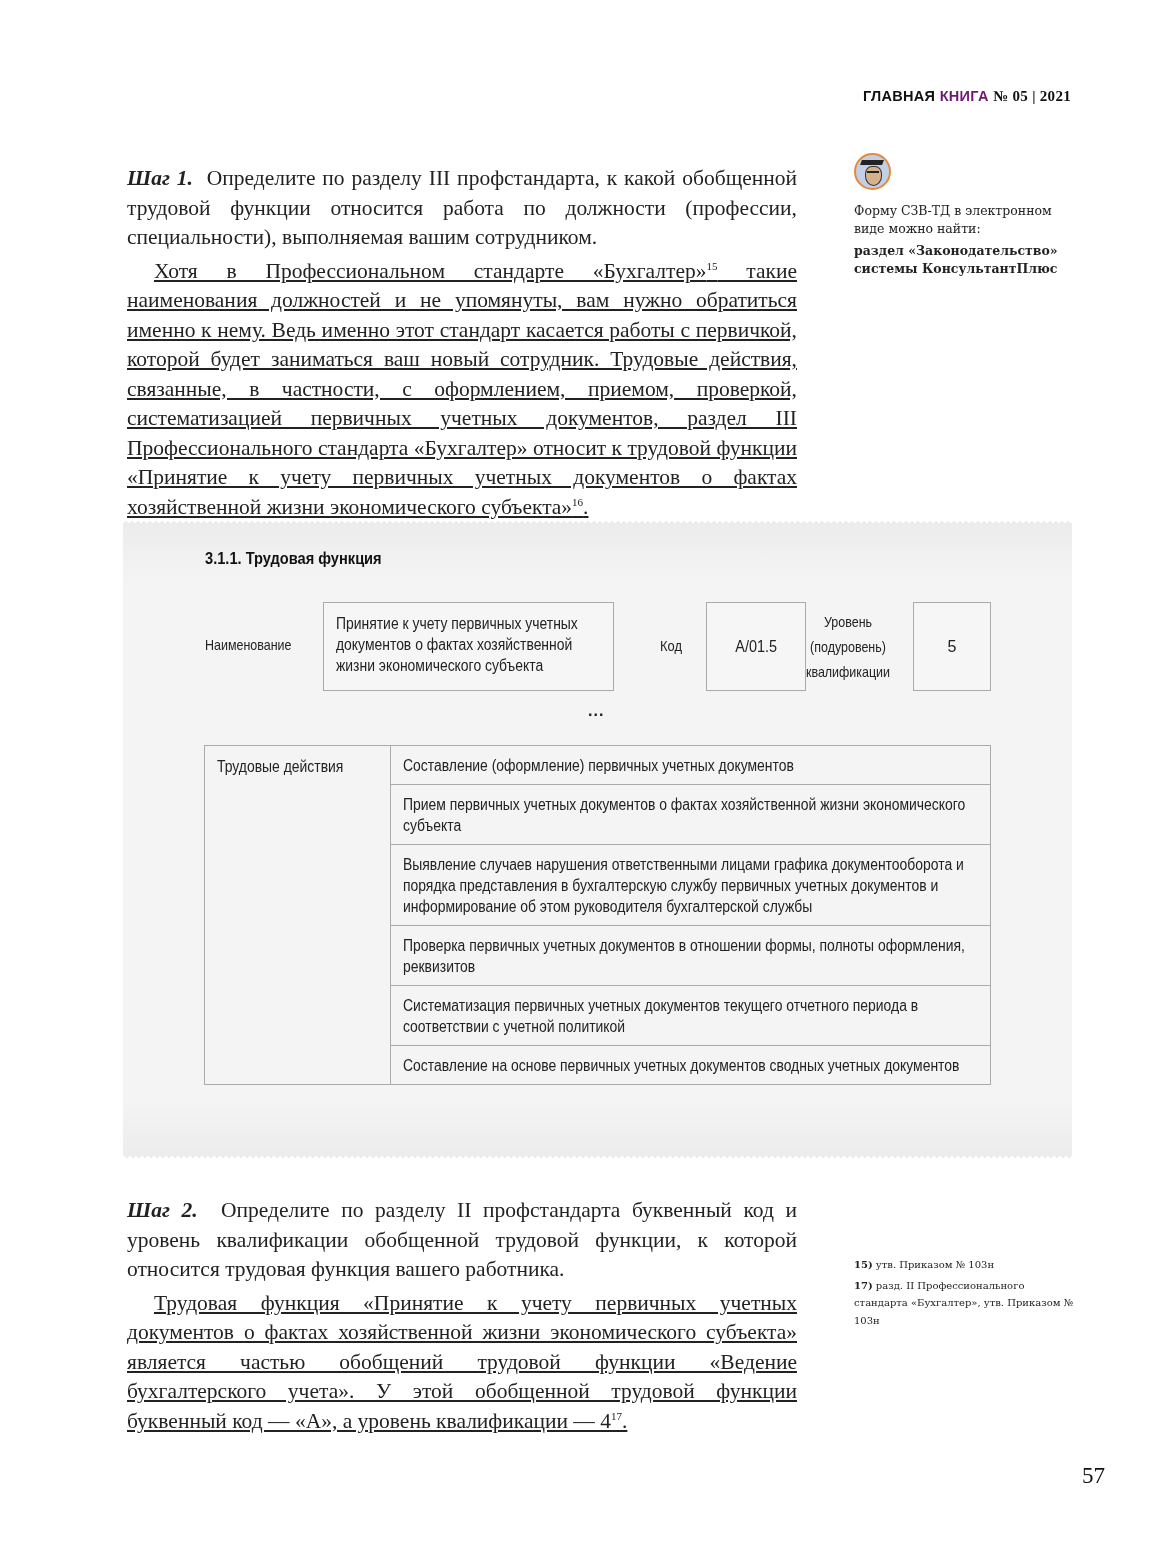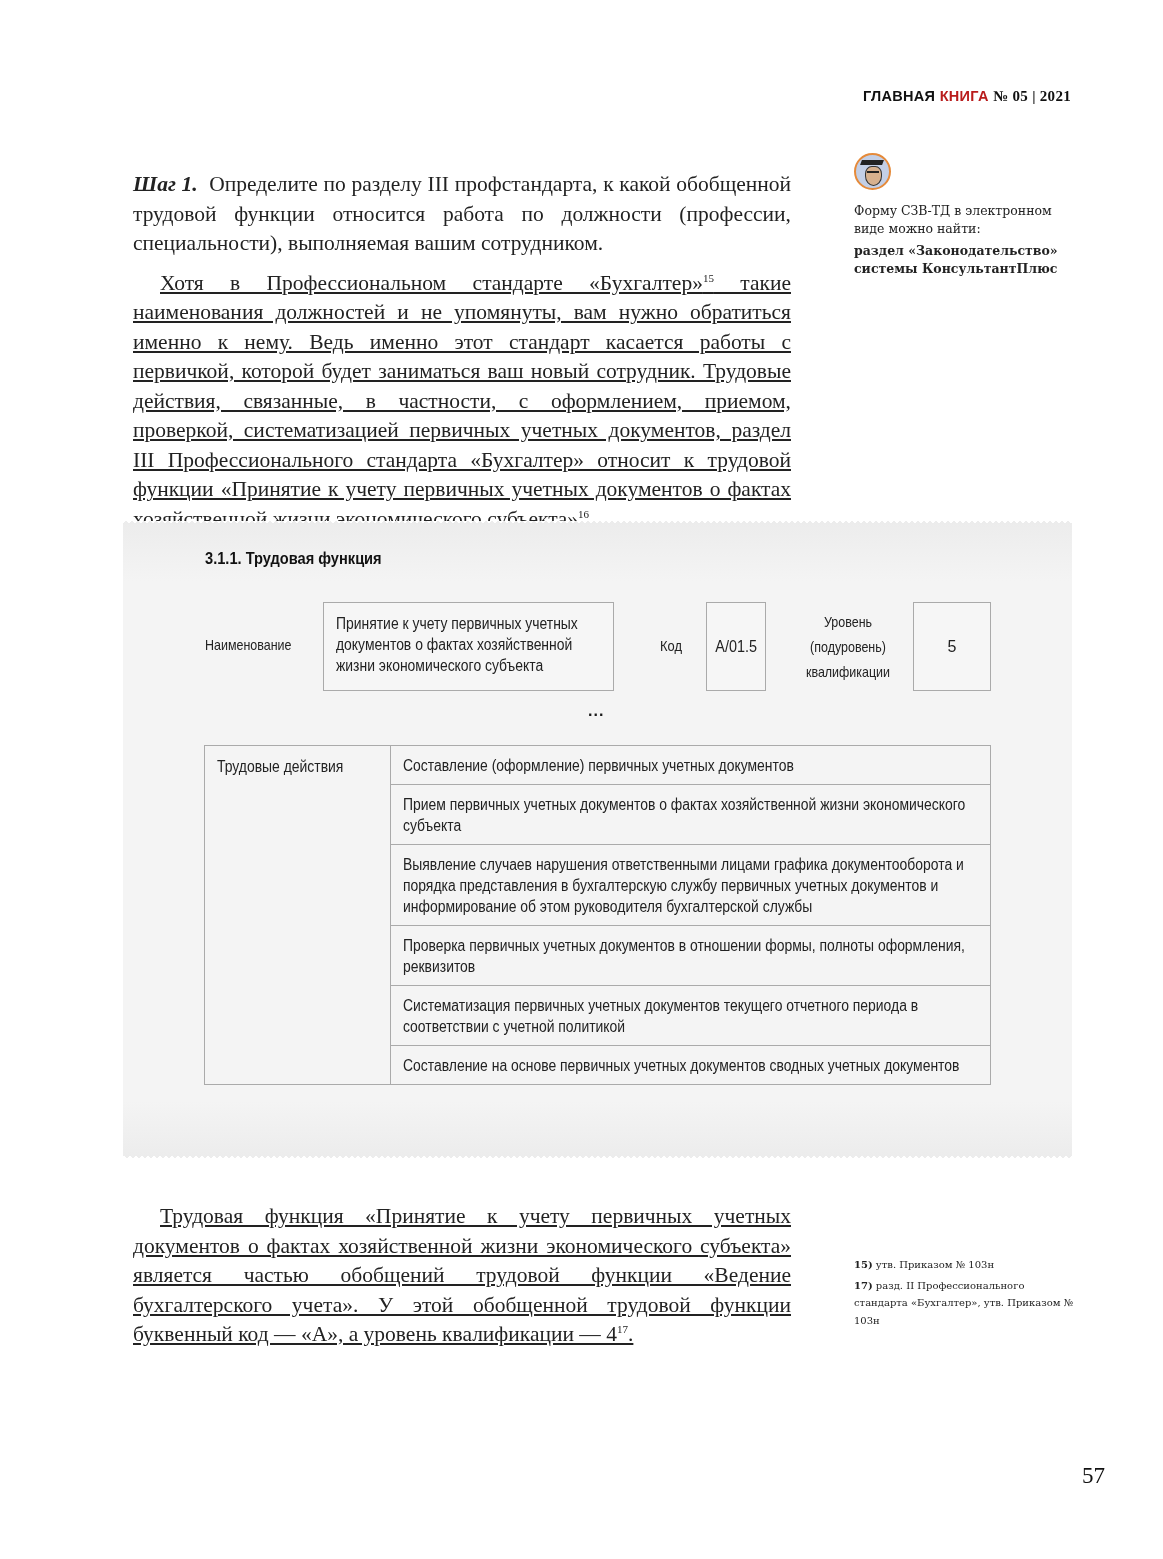--- a/index.html
+++ b/index.html
@@ -1,24 +1,24 @@
 <!DOCTYPE html>
 <html><head>
 <meta charset="utf-8">
 <style>
   html, body { margin: 0; padding: 0; background: #ffffff; }
   body { width: 1163px; height: 1559px; position: relative; overflow: hidden; color: #1a1a1a; }
 
   .header { position: absolute; top: 88px; right: 92px; font-family: "Liberation Sans", sans-serif; font-weight: bold; font-size: 14.5px; letter-spacing: 0.3px; }
   .header .brand-main { color: #111; }
-  .header .brand-accent { color: #b91c1c; }
+  .header .brand-accent { color: #701a75; }
   .header .issue { font-family: "Liberation Serif", serif; font-weight: bold; font-size: 15px; color: #111; }
 
   .body-text { position: absolute; left: 123px; width: 678px; font-family: "Liberation Serif", serif; font-size: 21.5px; line-height: 29.5px; text-align: justify; color: #222; }
-  .body-text p { margin: 10px; }
+  .body-text p { margin: 4px; }
   .body-text p.indent { text-indent: 27px; text-decoration: underline; }
   .step-label { font-weight: bold; font-style: italic; }
   sup { font-size: 11px; line-height: 0; vertical-align: super; }
 
   .sidebar-note { position: absolute; left: 854px; top: 153px; width: 225px; font-family: "DejaVu Serif", serif; font-size: 12.5px; line-height: 18px; color: #222; }
   .avatar { width: 33px; height: 33px; border-radius: 50%; background: #c3cfe6; border: 2px solid #e58a3a; position: relative; overflow: hidden; margin-bottom: 12px; }
   .avatar .face { position: absolute; left: 9px; top: 11px; width: 15px; height: 18px; background: #d7b18e; border-radius: 40% 40% 50% 50%; border: 1px solid #333; }
   .avatar .cap { position: absolute; left: 5px; top: 5px; width: 22px; height: 5px; background: #222; transform: skewX(-20deg); }
   .avatar .glasses { position: absolute; left: 11px; top: 16px; width: 12px; height: 3px; border-top: 2px solid #222; }
   .sidebar-note .note-bold { font-weight: bold; margin-top: 4px; }
@@ -29,21 +29,21 @@
   .panel .zig-bottom { bottom: 0; transform: rotate(180deg); }
 
   .pt-title { position: absolute; left: 82px; top: 28px; font-family: "Liberation Sans", sans-serif; font-weight: bold; font-size: 17px; color: #111; transform: scaleX(0.86); transform-origin: left; }
   .cond { font-family: "Liberation Sans", sans-serif; color: #222; font-size: 15.5px; transform-origin: left top; }
 
   .lbl-name { position: absolute; left: 82px; top: 116px; font-size: 14.5px; transform: scaleX(0.86); transform-origin: left; }
   .box { position: absolute; border: 1px solid #aaa; background: #f6f6f6; box-sizing: border-box; }
   .box-name { left: 200px; top: 81px; width: 291px; height: 89px; padding: 10px 12px; line-height: 21px; }
   .box-name span { display: block; font-size: 16px; transform: scaleX(0.87); transform-origin: left; white-space: nowrap; }
   .lbl-code { position: absolute; left: 537px; top: 116px; font-size: 15px; transform: scaleX(0.86); transform-origin: left; }
-  .box-code { left: 583px; top: 81px; width: 60px; height: 89px; display: flex; align-items: center; justify-content: center; }
+  .box-code { left: 583px; top: 81px; width: 100px; height: 89px; display: flex; align-items: center; justify-content: center; }
   .box-code span { font-size: 16px; transform: scaleX(0.9); }
   .lbl-level { position: absolute; left: 670px; top: 89px; width: 110px; text-align: center; font-size: 14.5px; line-height: 25px; }
   .lbl-level span { display: block; transform: scaleX(0.86); }
   .box-level { left: 790px; top: 81px; width: 78px; height: 89px; display: flex; align-items: center; justify-content: center; }
   .box-level span { font-size: 16px; }
   .ellipsis { position: absolute; left: 465px; top: 181px; font-family: "Liberation Sans", sans-serif; font-weight: bold; font-size: 16px; letter-spacing: 1px; }
 
   .actions-table { position: absolute; left: 81px; top: 224px; width: 787px; border-collapse: collapse; font-family: "Liberation Sans", sans-serif; }
   .actions-table td { border: 1px solid #aaa; vertical-align: top; padding: 10px 12px 9px 12px; font-size: 16px; line-height: 21px; color: #222; }
   .actions-table td.head { width: 161px; }
@@ -126,20 +126,21 @@
       <tr>
           <td class="item"><span class="sq">Составление на основе первичных учетных документов сводных учетных документов</span></td>
         </tr>
     </tbody>
   </table>
 
   <div class="zig-bottom"></div>
 </div>
 
 <div class="body-text" style="top:1192px;">
+  <p><span class="step-label">Шаг 2.</span>&nbsp; <span>Определите по разделу II профстандарта буквенный код и уровень квалификации обобщенной трудовой функции, к которой относится трудовая функция вашего работника.</span></p>
   <p class="indent"><span>Трудовая функция «Принятие к учету первичных учетных документов о фактах хозяйственной жизни экономического субъекта» является частью обобщений трудовой функции «Ведение бухгалтерского учета». У этой обобщенной трудовой функции буквенный код — «А», а уровень квалификации — 4</span><sup>17</sup><span>.</span></p>
 </div>
 
 <div class="footnotes">
   <p><b>15)</b> <span>утв. Приказом № 103н</span></p>
   <p><b>17)</b> <span>разд. II Профессионального стандарта «Бухгалтер», утв. Приказом № 103н</span></p>
 </div>
 
 <div class="page-number">57</div>
 

